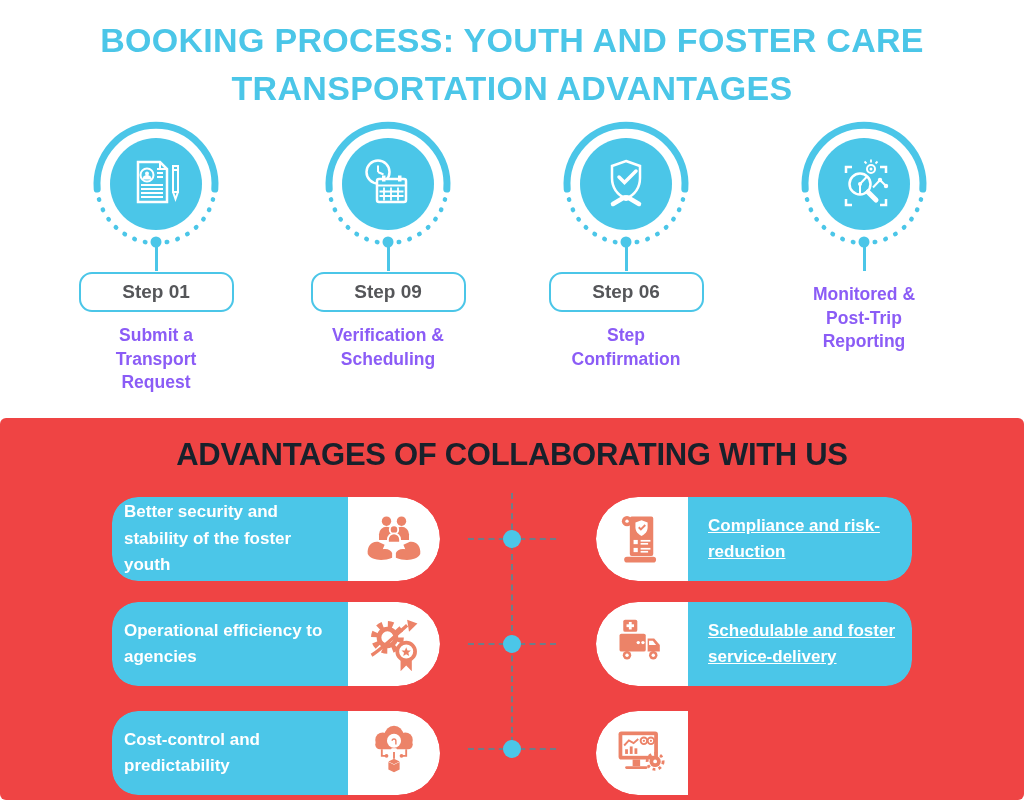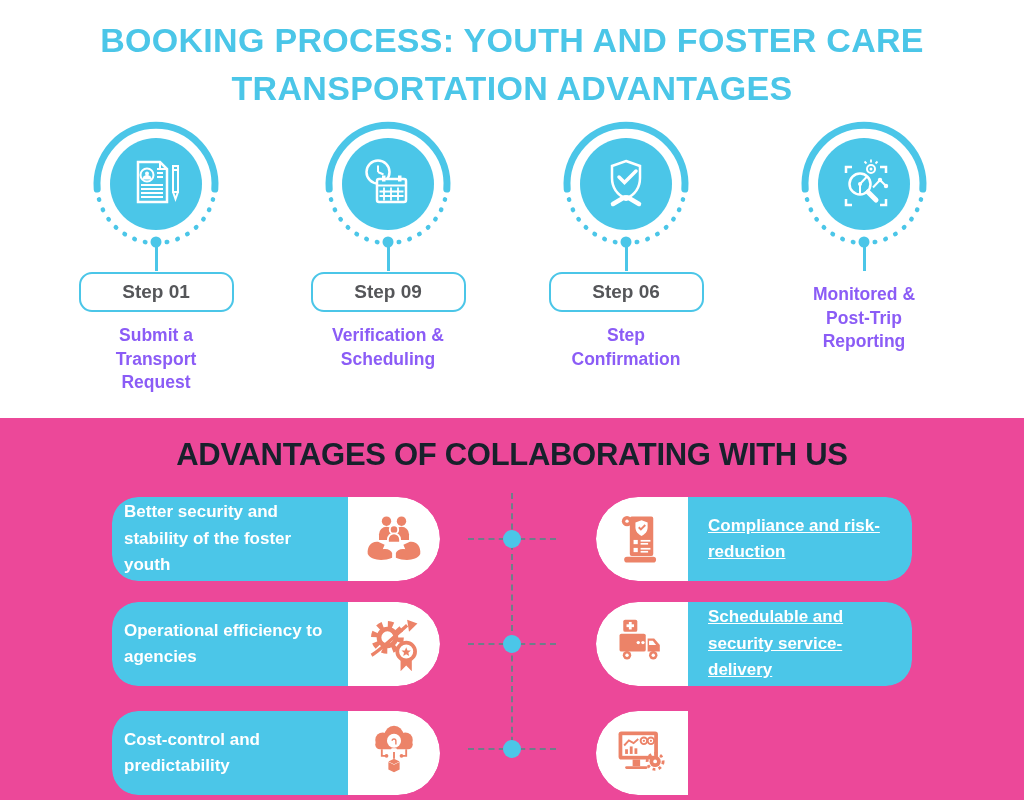--- a/index.html
+++ b/index.html
@@ -42,21 +42,22 @@
   .step-label {
     margin-top:12px; width:150px;
     text-align:center;
     font-size:17.5px; font-weight:bold; color:#8b5cf6;
     line-height:1.35;
   }
   
   .advantages {
     position:absolute; top:418px; left:0;
     width:1024px; height:382px;
-    background:#ec4899;
+    background:#ef4444;
+    border-radius:6px;
   }
   .adv-heading {
     margin-top:19px; text-align:center;
     font-size:31px; font-weight:bold; color:#17212B;
     letter-spacing:-0.3px;
   }
   .pill {
     position:absolute; height:84px; display:flex; overflow:hidden;
   }
   .pill.left-pill  { left:112px; width:328px; border-radius:26px 42px 42px 26px; }
@@ -290,21 +291,21 @@
         <circle cx="28" cy="30.5" r="1.8" fill="#ffffff"></circle>
         <circle cx="33" cy="30.5" r="1.8" fill="#ffffff"></circle>
         <path d="M38,26 h7 l6,7 v7 h-13 z" fill="#EC8368"></path>
         <path d="M39.5,28.5 h4 l3.5,4.5 h-7.5 z" fill="#ffffff"></path>
         <circle cx="16" cy="44" r="4.5" fill="#EC8368"></circle>
           <circle cx="16" cy="44" r="1.8" fill="#ffffff"></circle>
         <circle cx="44" cy="44" r="4.5" fill="#EC8368"></circle>
           <circle cx="44" cy="44" r="1.8" fill="#ffffff"></circle>
       </svg>
     </div>
-    <div class="txt">Schedulable and security service-delivery</div>
+    <div class="txt">Schedulable and foster service-delivery</div>
   </div>
 
   <div class="pill right-pill row-c">
     <div class="ico">
       <svg width="60" height="60" viewBox="0 0 64 64">
         <rect x="7" y="9" width="42" height="30" rx="3" fill="#EC8368"></rect>
         <rect x="11" y="13" width="34" height="22" fill="#ffffff"></rect>
         <circle cx="34" cy="19" r="3.5" stroke="#EC8368" stroke-width="2" fill="none"></circle>
         <circle cx="34" cy="19" r="1.2" fill="#EC8368"></circle>
         <circle cx="41.5" cy="19" r="3.5" stroke="#EC8368" stroke-width="2" fill="none"></circle>

